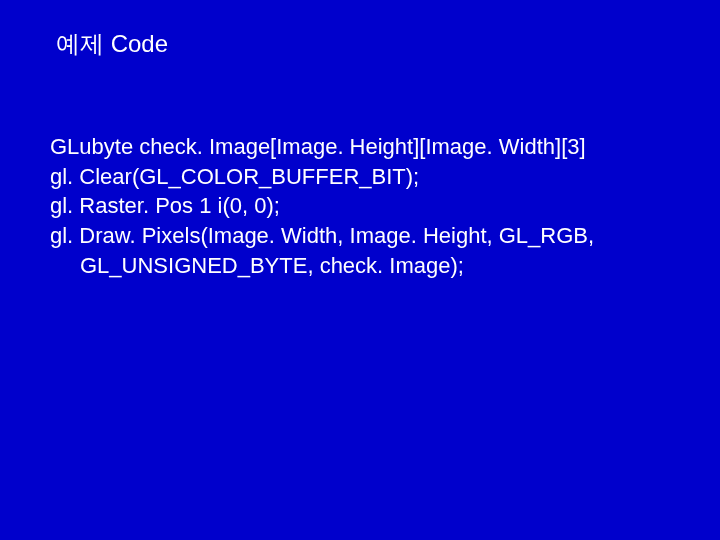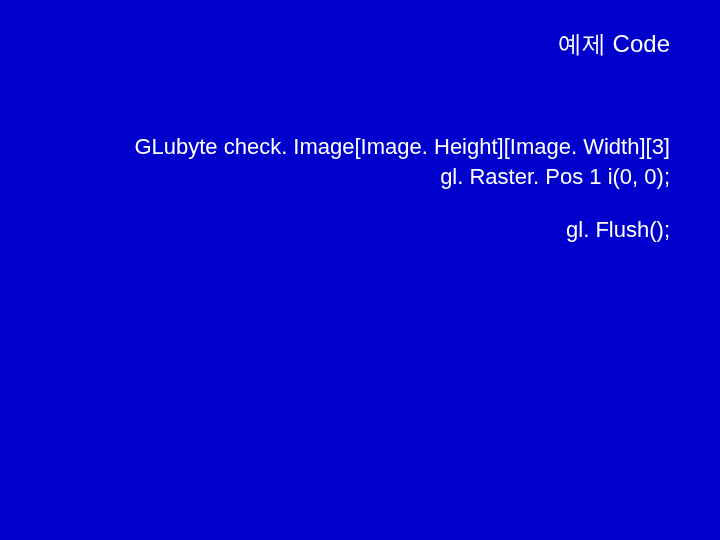--- a/index.html
+++ b/index.html
@@ -8,40 +8,40 @@
     background: #0000cc;
     color: #ffffff;
     font-family: Arial, "Malgun Gothic", sans-serif;
     padding: 28px 50px;
   }
   .title {
     font-size: 24px;
     font-weight: normal;
     margin-bottom: 72px;
     margin-left: 6px;
-    text-align: right;
   }
   .code-block {
     font-size: 22px;
     line-height: 1.35;
   }
   .code-line {
     white-space: pre-wrap;
-    text-align: right;
   }
   .indent {
     padding-left: 30px;
   }
   .gap {
     height: 24px;
   }
 </style>
 </head>
 <body>
 
 <div class="title">예제 Code</div>
 
 <div class="code-block">
   <div class="code-line">GLubyte check. Image[Image. Height][Image. Width][3]</div>
+  <div class="code-line">gl. Clear(GL_COLOR_BUFFER_BIT);</div>
   <div class="code-line">gl. Raster. Pos 1 i(0, 0);</div>
+  <div class="code-line">gl. Draw. Pixels(Image. Width, Image. Height, GL_RGB,</div>
+  <div class="code-line indent">GL_UNSIGNED_BYTE, check. Image);</div>
   <div class="gap"></div>
-  <div class="code-line">gl. Flush();</div>
 </div>
 
 </body></html>

